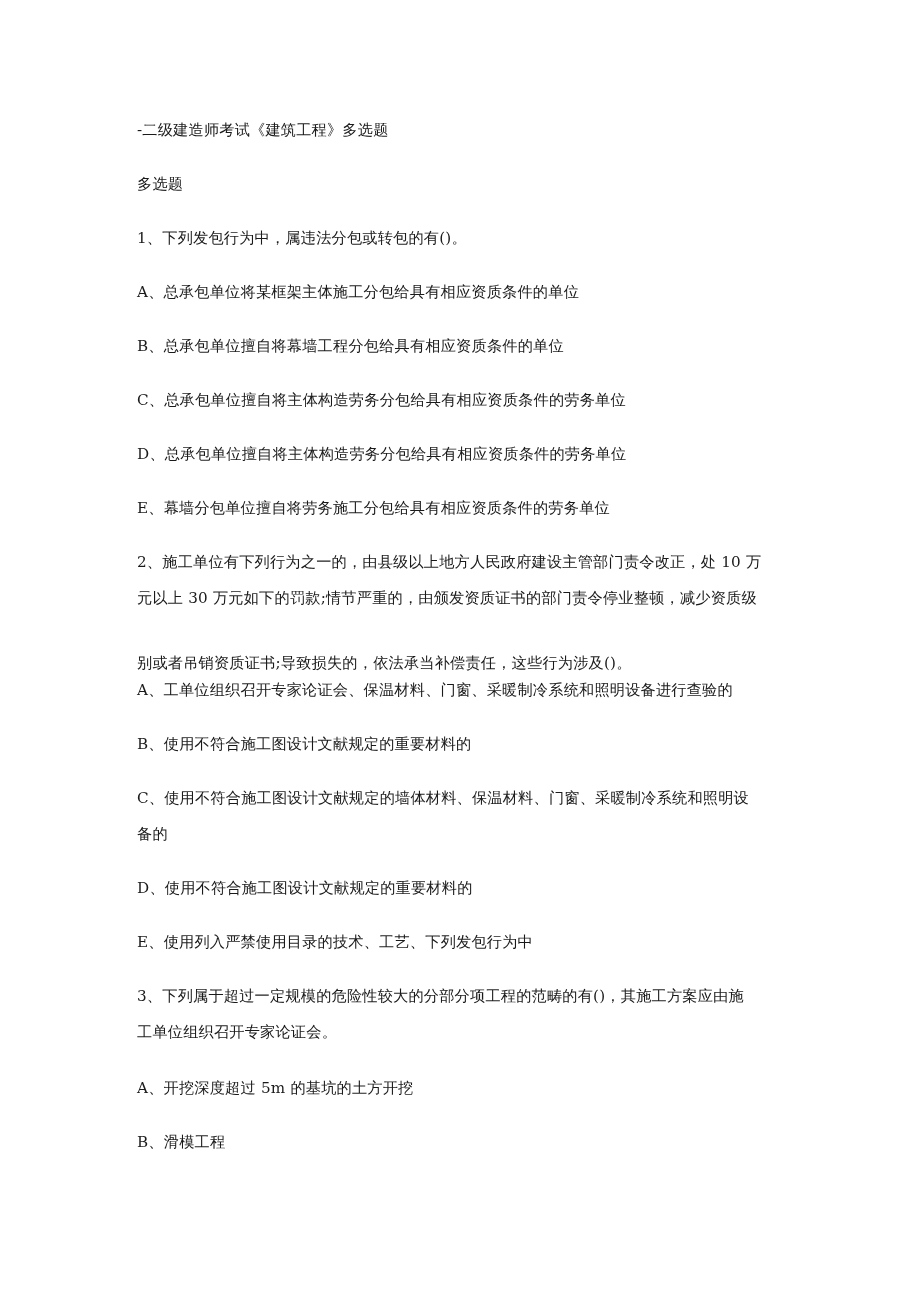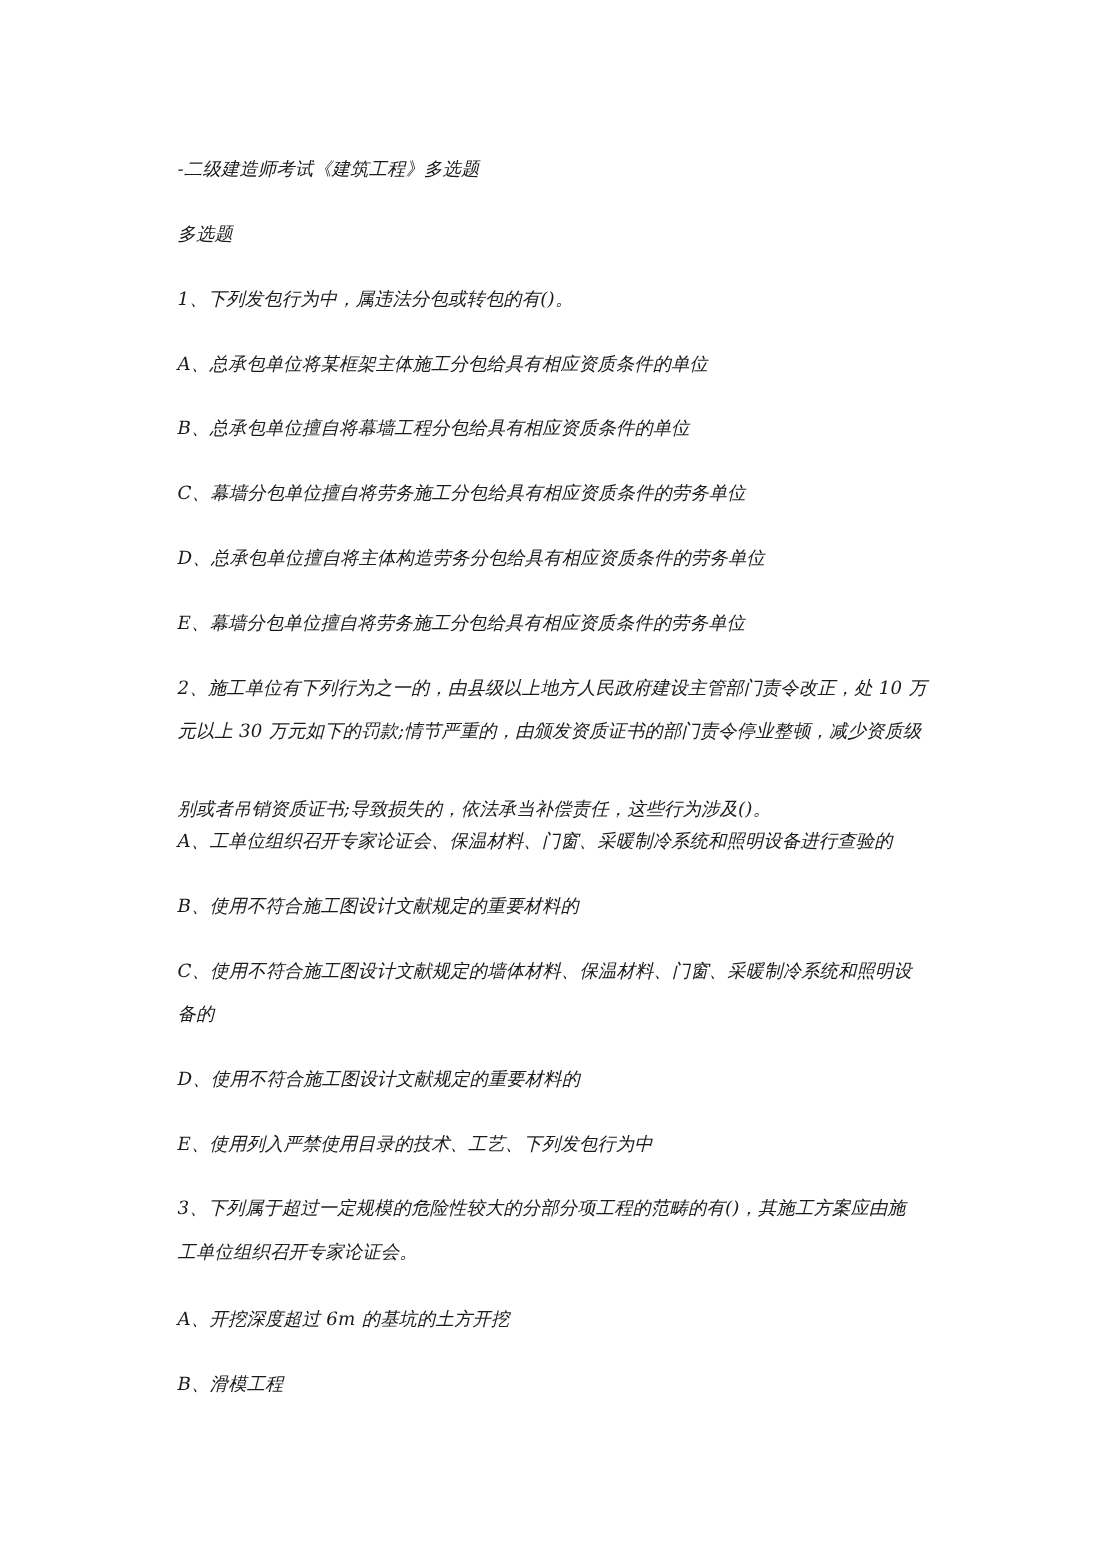--- a/index.html
+++ b/index.html
@@ -4,46 +4,46 @@
   <style>
     html, body { margin: 0; padding: 0; background: #ffffff; }
     body {
       width: 920px; height: 1302px; position: relative; overflow: hidden;
       font-family: "DejaVu Serif", "Liberation Serif", serif;
       color: #1a1a1a;
     }
     .page { position: absolute; left: 137px; top: 0; width: 650px; }
     .p {
       position: absolute; left: 0; width: 650px;
-      font-size: 15.2px; line-height: 36px; margin: 11px;
-      white-space: normal; word-break: break-all; letter-spacing: 0.2px; font-style: italic;
+      font-size: 15.2px; line-height: 36px; margin: 0;
+      white-space: normal; word-break: break-all; letter-spacing: 0.2px;
     }
     .nowrap { white-space: nowrap; }
   </style>
 </head>
 <body>
 
 <div class="page">
   <p class="p nowrap" style="top:112px">-二级建造师考试《建筑工程》多选题</p>
   <p class="p nowrap" style="top:166px">多选题</p>
 
   <p class="p nowrap" style="top:220px">1、下列发包行为中，属违法分包或转包的有()。</p>
   <p class="p nowrap" style="top:274px">A、总承包单位将某框架主体施工分包给具有相应资质条件的单位</p>
   <p class="p nowrap" style="top:328px">B、总承包单位擅自将幕墙工程分包给具有相应资质条件的单位</p>
-  <p class="p nowrap" style="top:382px">C、幕墙分包单位擅自将劳务施工分包给具有相应资质条件的劳务单位</p>
+  <p class="p nowrap" style="top:382px">C、总承包单位擅自将主体构造劳务分包给具有相应资质条件的劳务单位</p>
   <p class="p nowrap" style="top:436px">D、总承包单位擅自将主体构造劳务分包给具有相应资质条件的劳务单位</p>
   <p class="p nowrap" style="top:490px">E、幕墙分包单位擅自将劳务施工分包给具有相应资质条件的劳务单位</p>
 
   <p class="p nowrap" style="top:544px">2、施工单位有下列行为之一的，由县级以上地方人民政府建设主管部门责令改正，处 10 万</p>
   <p class="p nowrap" style="top:580px">元以上 30 万元如下的罚款;情节严重的，由颁发资质证书的部门责令停业整顿，减少资质级</p>
   <p class="p nowrap" style="top:645px">别或者吊销资质证书;导致损失的，依法承当补偿责任，这些行为涉及()。</p>
   <p class="p nowrap" style="top:672px">A、工单位组织召开专家论证会、保温材料、门窗、采暖制冷系统和照明设备进行查验的</p>
   <p class="p nowrap" style="top:726px">B、使用不符合施工图设计文献规定的重要材料的</p>
   <p class="p nowrap" style="top:780px">C、使用不符合施工图设计文献规定的墙体材料、保温材料、门窗、采暖制冷系统和照明设</p>
   <p class="p nowrap" style="top:816px">备的</p>
   <p class="p nowrap" style="top:870px">D、使用不符合施工图设计文献规定的重要材料的</p>
   <p class="p nowrap" style="top:924px">E、使用列入严禁使用目录的技术、工艺、下列发包行为中</p>
 
   <p class="p nowrap" style="top:978px">3、下列属于超过一定规模的危险性较大的分部分项工程的范畴的有()，其施工方案应由施</p>
   <p class="p nowrap" style="top:1014px">工单位组织召开专家论证会。</p>
-  <p class="p nowrap" style="top:1070px">A、开挖深度超过 6m 的基坑的土方开挖</p>
+  <p class="p nowrap" style="top:1070px">A、开挖深度超过 5m 的基坑的土方开挖</p>
   <p class="p nowrap" style="top:1124px">B、滑模工程</p>
 </div>
 
 </body></html>

